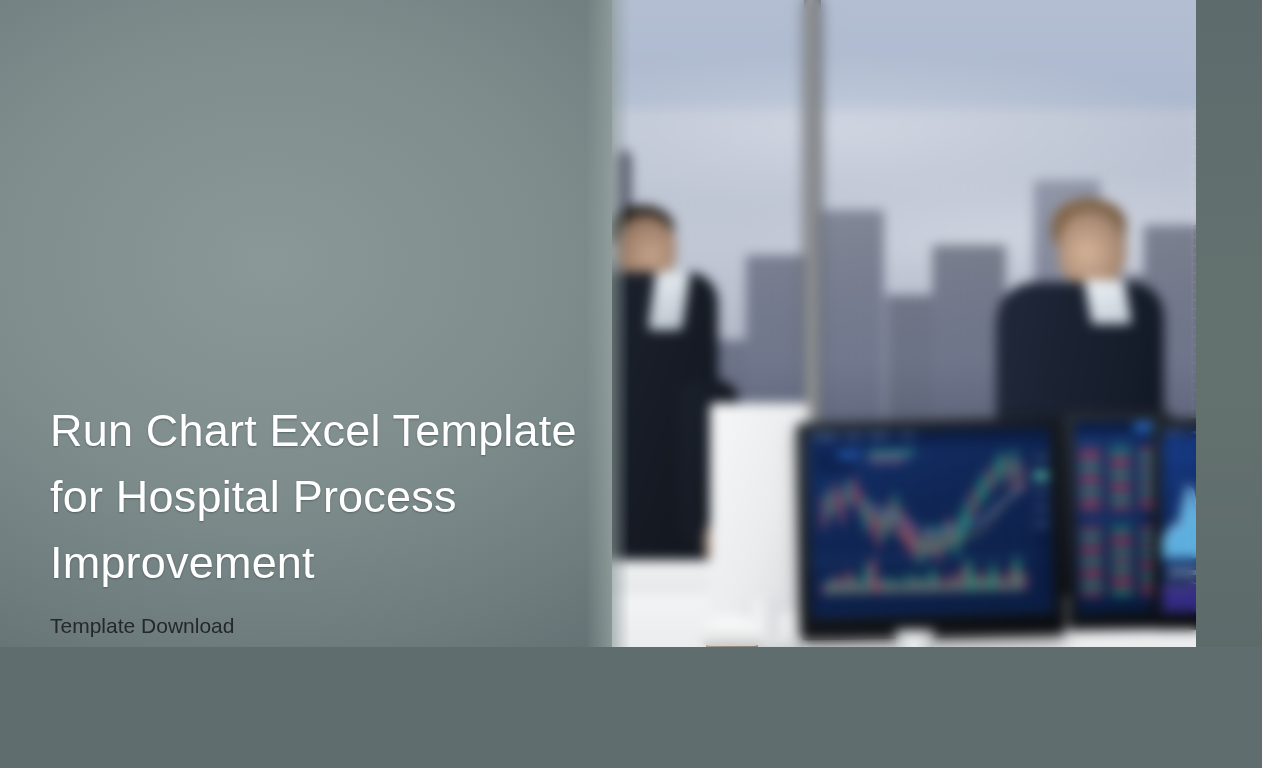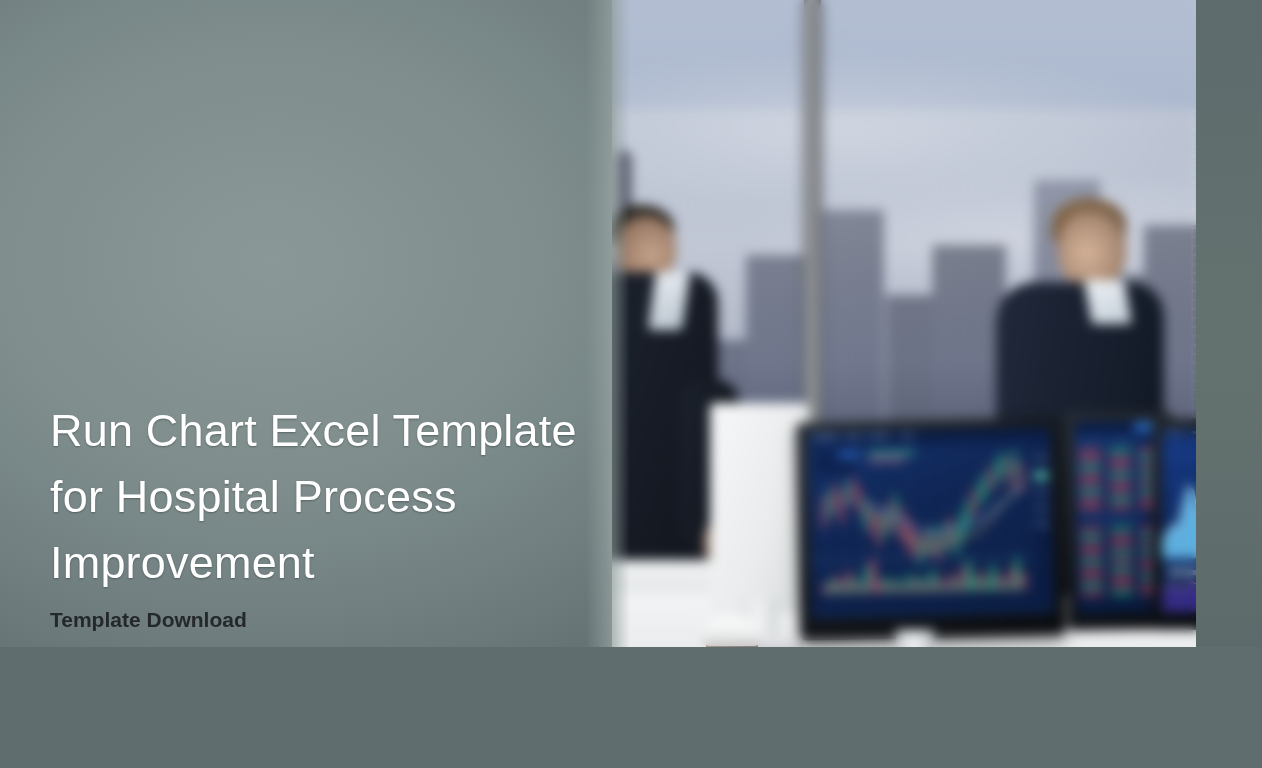--- a/index.html
+++ b/index.html
@@ -157,21 +157,21 @@
       background:
         radial-gradient(ellipse 660px 520px at 44% 34%,#8a9997 0%,#7f8e8d 42%,#6e7c7e 74%,#5e6b6e 100%),
         linear-gradient(160deg,#606e70 0%,#7d8c8b 45%,#5b686b 100%);}
   .panel-fade{position:absolute;right:0;top:0;width:26px;height:768px;
       background:linear-gradient(90deg,rgba(133,148,146,0),rgba(150,163,161,.75));}
 
   .copy{position:absolute;left:50px;top:398px;width:540px;}
   .title{margin:0;font-size:45px;line-height:66px;font-weight:400;color:#ffffff;
       letter-spacing:.2px;text-shadow:0 1px 2px rgba(40,50,50,.45);}
   .subtitle{margin:30px 0 0 0;font-size:25px;line-height:32px;font-weight:400;color:#2a2e2e;}
-  .sub2{margin:10px 0 0 0;font-size:21px;line-height:28px;font-weight:700;color:#24282a;}
+  .sub2{margin:16px 0 0 0;font-size:21px;line-height:28px;font-weight:400;color:#24282a;}
 </style>
 </head>
 <body>
 
 <div class="slide">
 
   <div class="photo">
 
     <div class="ph sky"></div>
     <div class="ph sky-cloud"></div>

